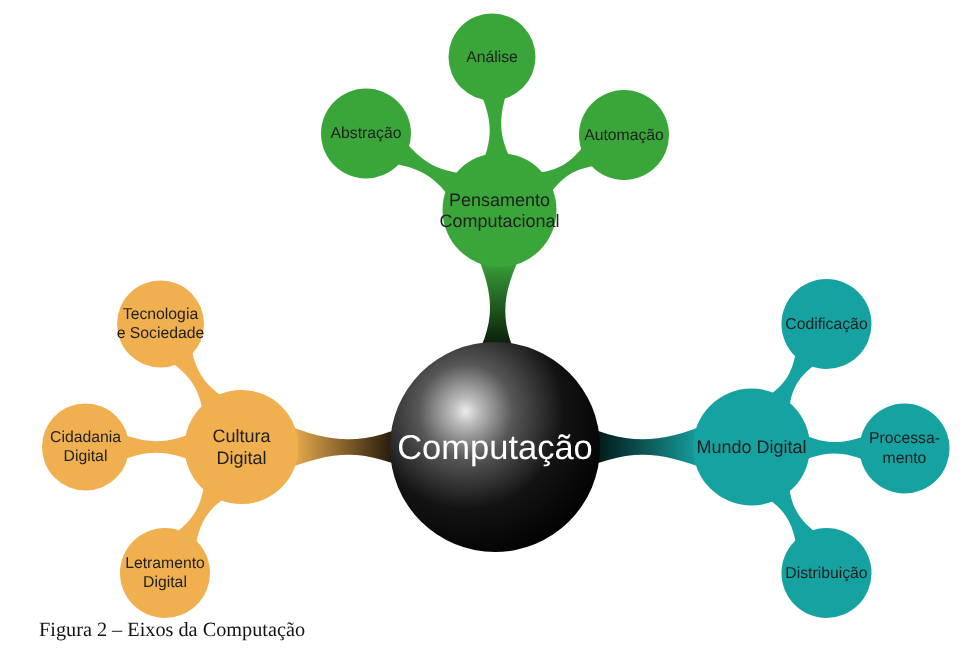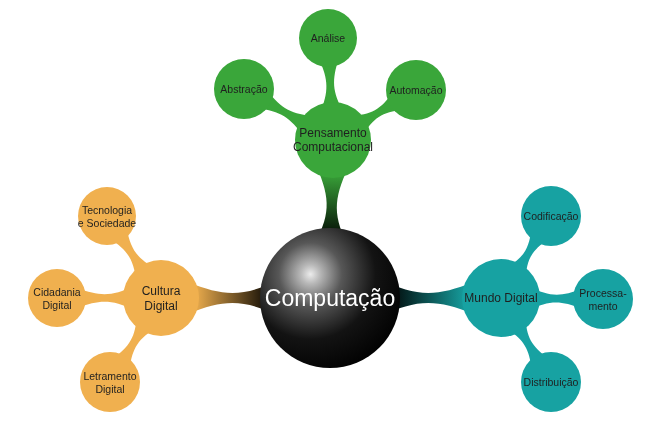--- a/index.html
+++ b/index.html
@@ -77,14 +77,15 @@
         <text x="110" y="388.5" text-anchor="middle" dominant-baseline="central" font-size="10.5" fill="#1f1f1f">Digital</text>
         <text x="161" y="290.5" text-anchor="middle" dominant-baseline="central" font-size="12" fill="#1f1f1f">Cultura</text>
         <text x="161" y="305.5" text-anchor="middle" dominant-baseline="central" font-size="12" fill="#1f1f1f">Digital</text>
         <text x="551" y="216" text-anchor="middle" dominant-baseline="central" font-size="10.5" fill="#1f1f1f">Codificação</text>
         <text x="603" y="292.5" text-anchor="middle" dominant-baseline="central" font-size="10.5" fill="#1f1f1f">Processa-</text>
         <text x="603" y="305.5" text-anchor="middle" dominant-baseline="central" font-size="10.5" fill="#1f1f1f">mento</text>
         <text x="551" y="382" text-anchor="middle" dominant-baseline="central" font-size="10.5" fill="#1f1f1f">Distribuição</text>
         <text x="501" y="298" text-anchor="middle" dominant-baseline="central" font-size="12" fill="#1f1f1f">Mundo Digital</text>
         <text x="330" y="298" text-anchor="middle" dominant-baseline="central" font-size="23" fill="#ffffff">Computação</text>
       </svg>
+    <figcaption class="caption">Figura 2 – Eixos da Computação</figcaption>
   </figure>
 </div>
 
 </body></html>

